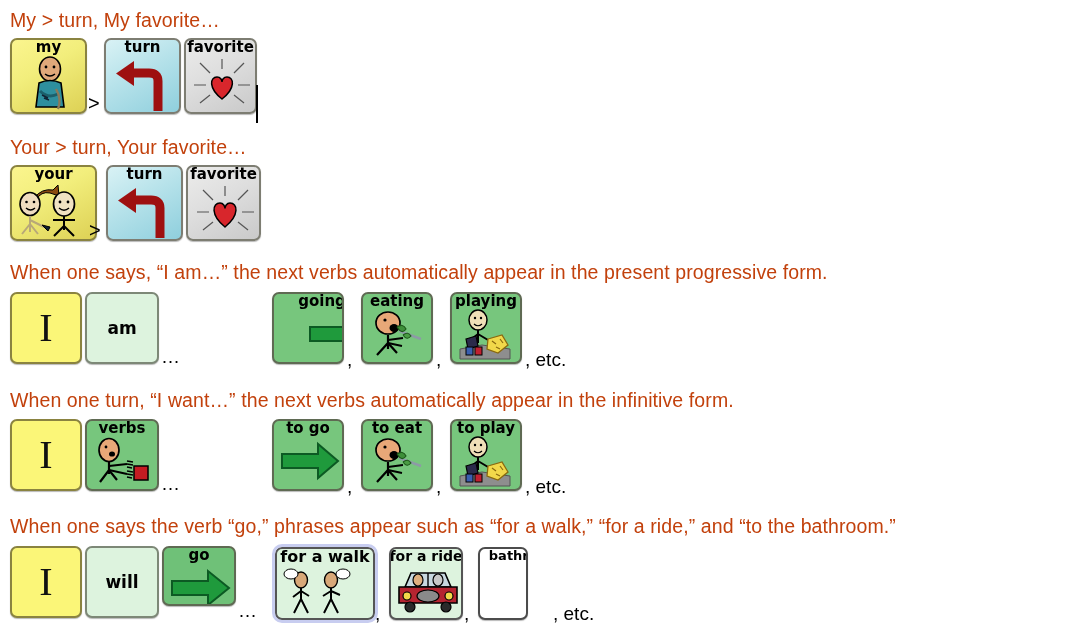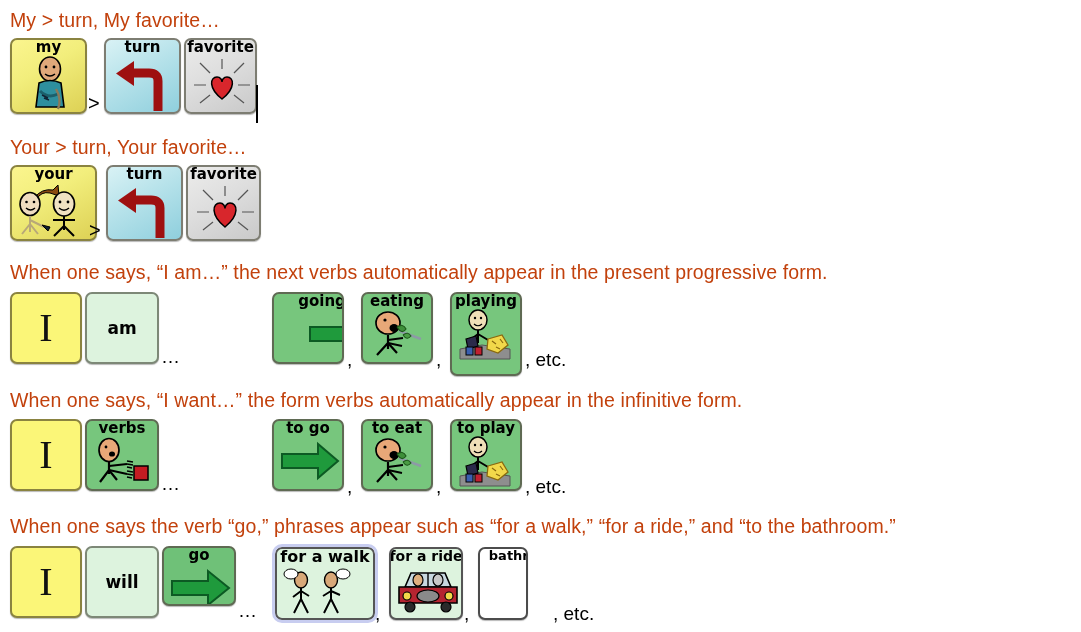--- a/index.html
+++ b/index.html
@@ -229,41 +229,41 @@
       <path d="M25 26 L25 40 M14 46 L25 34 L34 44" fill="none" stroke="#000" stroke-width="2.2"></path>
       <path d="M25 31 L40 29 M25 34 L39 37" fill="none" stroke="#000" stroke-width="2"></path>
       <path d="M36 22 L58 30" stroke="#8d9aa6" stroke-width="2.4"></path>
       <path d="M34 18 q6 -4 9 2 q-4 6 -9 -2" fill="#3e8f3a" stroke="#1d5a1a" stroke-width="1.2"></path>
       <path d="M40 26 q5 -4 8 1 q-4 5 -8 -1" fill="#4a9c44" stroke="#1d5a1a" stroke-width="1.1"></path>
     </svg>
   </div>
 </div>
 <div class="abs" style="left:436px; top:349px; font-size:19px;">,</div>
 
-<div class="card c-green" style="left:450px; top:292px; width:72px; height:84px;">
+<div class="card c-green" style="left:450px; top:292px; width:72px; height:72px;">
   <div class="lbl">playing</div>
   <div class="art">
     <svg viewBox="0 0 72 52" width="72" height="52">
       <ellipse cx="26" cy="11" rx="9" ry="10" fill="#f0dfb8" stroke="#000" stroke-width="1.5"></ellipse>
       <circle cx="23" cy="9" r="1.2" fill="#000"></circle>
         <circle cx="29" cy="9" r="1.2" fill="#000"></circle>
       <path d="M22 15 q4 3.5 8 0" fill="none" stroke="#000" stroke-width="1.2"></path>
       <path d="M26 21 L26 34 M26 25 L16 33 M26 25 L36 31" fill="none" stroke="#000" stroke-width="2"></path>
       <path d="M8 40 L30 36 L58 40 L58 50 L8 50 Z" fill="#8e8e8e" stroke="#555" stroke-width="1"></path>
       <path d="M14 30 L24 27 L26 37 L16 40 Z" fill="#2a2a4a" stroke="#000" stroke-width="1.2"></path>
       <rect x="14" y="38" width="7" height="8" fill="#3a5fb0" stroke="#000" stroke-width="1"></rect>
       <rect x="23" y="38" width="7" height="8" fill="#c02030" stroke="#000" stroke-width="1"></rect>
       <path d="M36 30 L50 26 L56 36 L46 44 L35 40 Z" fill="#f2d84a" stroke="#8a6a10" stroke-width="1.3"></path>
       <path d="M40 32 l4 3 M48 30 l3 4 M44 38 l4 2" stroke="#8a6a10" stroke-width="1.2"></path>
     </svg>
   </div>
 </div>
 <div class="abs" style="left:525px; top:349px; font-size:19px;">, etc.</div>
 
-<div class="caption abs" style="left:10px; top:388px;">When one says, “I want…” the form verbs automatically appear in the infinitive form.</div>
+<div class="caption abs" style="left:10px; top:388px;">When one turn, “I want…” the next verbs automatically appear in the infinitive form.</div>
 
 <div class="card c-flatyel center-letter" style="left:10px; top:419px; width:72px; height:72px;">
   <div class="bigI">I</div>
 </div>
 
 <div class="card c-green" style="left:85px; top:419px; width:74px; height:72px;">
   <div class="lbl">verbs</div>
   <div class="art">
     <svg viewBox="0 0 74 52" width="74" height="52">
       <ellipse cx="22" cy="14" rx="10" ry="11.5" fill="#e8a878" stroke="#000" stroke-width="1.7"></ellipse>

